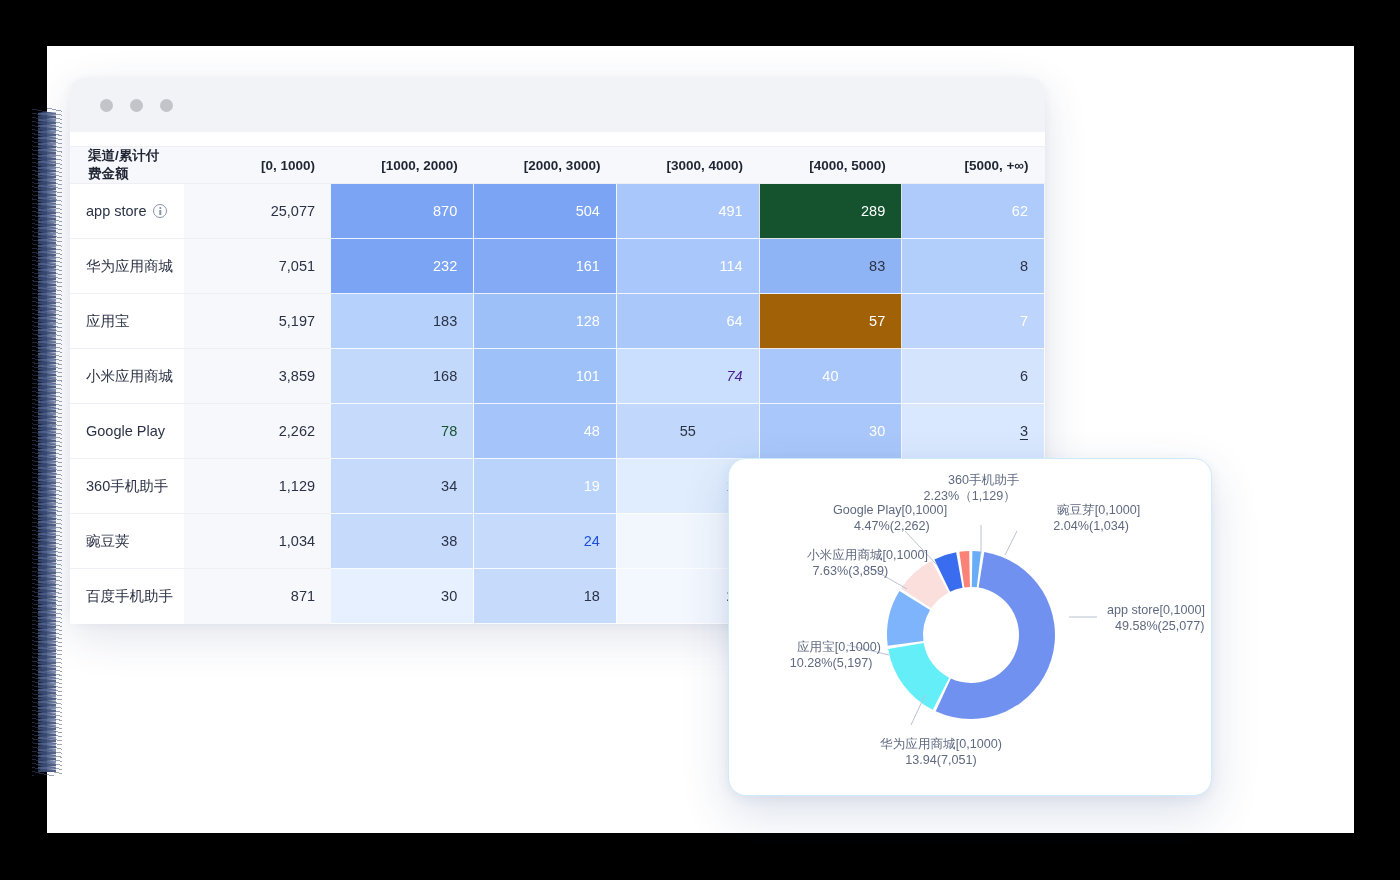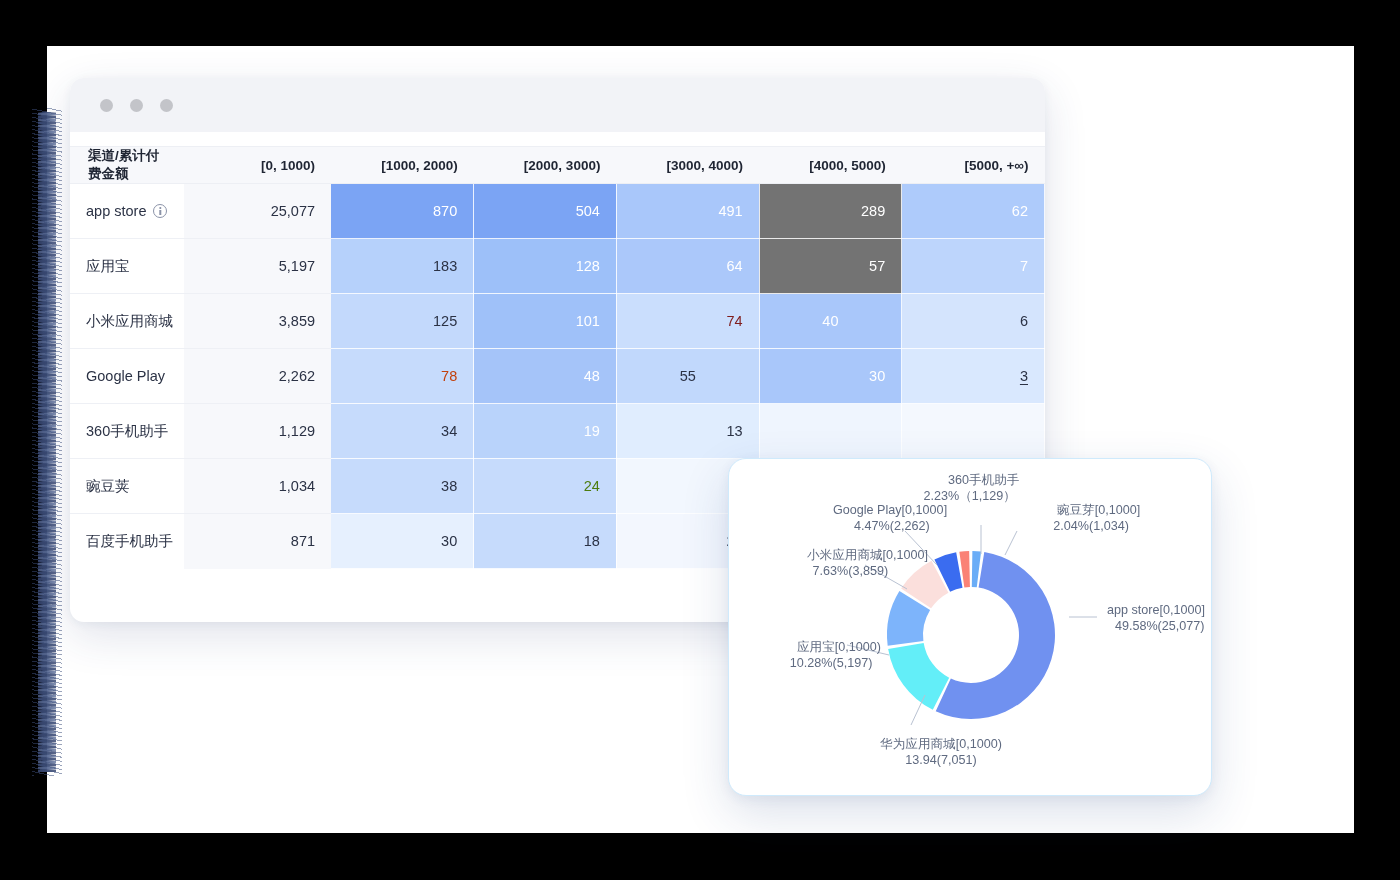--- a/index.html
+++ b/index.html
@@ -227,64 +227,73 @@
             <th>[5000, +∞)</th>
           </tr>
         </thead>
         <tbody id="tbody">
             <tr>
               <td class="c0"><span>app store</span><span class="info-ic"></span></td>
               <td class="c1">25,077</td>
               <td class="heatcell" style="background: rgb(123, 164, 244); color: rgb(255, 255, 255);">870</td>
               <td class="heatcell" style="background: rgb(123, 164, 244); color: rgb(255, 255, 255);">504</td>
               <td class="heatcell" style="background: rgb(169, 199, 250); color: rgb(255, 255, 255);">491</td>
-              <td class="heatcell" style="background: #737373; color: rgb(255, 255, 255); padding-left: 46px;">289</td>
+              <td class="heatcell" style="background: #14532d; color: rgb(255, 255, 255); padding-left: 46px;">289</td>
               <td class="heatcell" style="background: rgb(174, 203, 251); color: rgb(255, 255, 255); text-align: right;">62</td>
+            </tr>
+            <tr>
+              <td class="c0"><span>华为应用商城</span></td>
+              <td class="c1">7,051</td>
+              <td class="heatcell" style="background: rgb(123, 164, 244); color: rgb(255, 255, 255);">232</td>
+              <td class="heatcell" style="background: rgb(132, 170, 245); color: rgb(255, 255, 255);">161</td>
+              <td class="heatcell" style="background: rgb(169, 199, 250); color: rgb(255, 255, 255);">114</td>
+              <td class="heatcell" style="background: rgb(143, 180, 246); color: rgb(43, 50, 69);">83</td>
+              <td class="heatcell" style="background: rgb(178, 206, 251); color: rgb(43, 50, 69);">8</td>
             </tr>
             <tr>
               <td class="c0"><span>应用宝</span></td>
               <td class="c1">5,197</td>
               <td class="heatcell" style="background: rgb(182, 209, 251); color: rgb(43, 50, 69);">183</td>
               <td class="heatcell" style="background: rgb(157, 192, 249); color: rgb(255, 255, 255);">128</td>
               <td class="heatcell" style="background: rgb(171, 200, 250); color: rgb(255, 255, 255);">64</td>
-              <td class="heatcell" style="background: #737373; color: rgb(255, 255, 255); padding-left: 29px;">57</td>
+              <td class="heatcell" style="background: #a16207; color: rgb(255, 255, 255); padding-left: 29px;">57</td>
               <td class="heatcell" style="background: rgb(189, 213, 252); color: rgb(255, 255, 255);">7</td>
             </tr>
             <tr>
               <td class="c0"><span>小米应用商城</span></td>
               <td class="c1">3,859</td>
-              <td class="heatcell" style="background: rgb(195, 217, 252); color: rgb(43, 50, 69);">125</td>
+              <td class="heatcell" style="background: rgb(195, 217, 252); color: rgb(43, 50, 69);">168</td>
               <td class="heatcell" style="background: rgb(159, 193, 249); color: rgb(255, 255, 255);">101</td>
-              <td class="heatcell" style="background: rgb(202, 222, 253); color: #7f1d1d;">74</td>
+              <td class="heatcell" style="background: rgb(202, 222, 253); color: #4c1d95; font-style: italic;">74</td>
               <td class="heatcell" style="background: rgb(169, 199, 250); color: rgb(255, 255, 255); text-align: center;">40</td>
               <td class="heatcell" style="background: rgb(212, 228, 253); color: rgb(43, 50, 69);">6</td>
             </tr>
             <tr>
               <td class="c0"><span>Google Play</span></td>
               <td class="c1">2,262</td>
-              <td class="heatcell" style="background: rgb(198, 219, 252); color: #c2410c;">78</td>
+              <td class="heatcell" style="background: rgb(198, 219, 252); color: #14532d;">78</td>
               <td class="heatcell" style="background: rgb(165, 196, 249); color: rgb(255, 255, 255); text-align: right;">48</td>
               <td class="heatcell" style="background: rgb(193, 216, 252); color: rgb(43, 50, 69); text-align: center;">55</td>
               <td class="heatcell" style="background: rgb(169, 199, 250); color: rgb(255, 255, 255);">30</td>
               <td class="heatcell" style="background: rgb(217, 232, 254); color: rgb(43, 50, 69);"><span class="underlined">3</span></td>
             </tr>
             <tr>
               <td class="c0"><span>360手机助手</span></td>
               <td class="c1">1,129</td>
               <td class="heatcell" style="background: rgb(198, 219, 252); color: rgb(43, 50, 69);">34</td>
               <td class="heatcell" style="background: rgb(185, 211, 251); color: rgb(255, 255, 255);">19</td>
               <td class="heatcell" style="background: rgb(224, 237, 254); color: rgb(43, 50, 69);">13</td>
               <td class="heatcell" style="background: rgb(239, 245, 254); color: rgb(43, 50, 69);"></td>
               <td class="heatcell" style="background: rgb(244, 248, 254); color: rgb(43, 50, 69);"></td>
             </tr>
             <tr>
               <td class="c0"><span>豌豆荚</span></td>
               <td class="c1">1,034</td>
               <td class="heatcell" style="background: rgb(198, 219, 252); color: rgb(43, 50, 69);">38</td>
-              <td class="heatcell" style="background: rgb(198, 219, 252); color: #4d7c0f;">24</td>
+              <td class="heatcell" style="background: rgb(198, 219, 252); color: #1d4ed8;">24</td>
               <td class="heatcell" style="background: rgb(242, 247, 254); color: rgb(43, 50, 69);">2</td>
               <td class="heatcell" style="background: rgb(245, 248, 253); color: rgb(43, 50, 69);"></td>
               <td class="heatcell" style="background: rgb(247, 250, 254); color: rgb(43, 50, 69);"></td>
             </tr>
             <tr>
               <td class="c0"><span>百度手机助手</span></td>
               <td class="c1">871</td>
               <td class="heatcell" style="background: rgb(230, 240, 254); color: rgb(43, 50, 69);">30</td>
               <td class="heatcell" style="background: rgb(198, 219, 252); color: rgb(43, 50, 69);">18</td>
               <td class="heatcell" style="background: rgb(243, 247, 254); color: rgb(43, 50, 69);">22</td>

